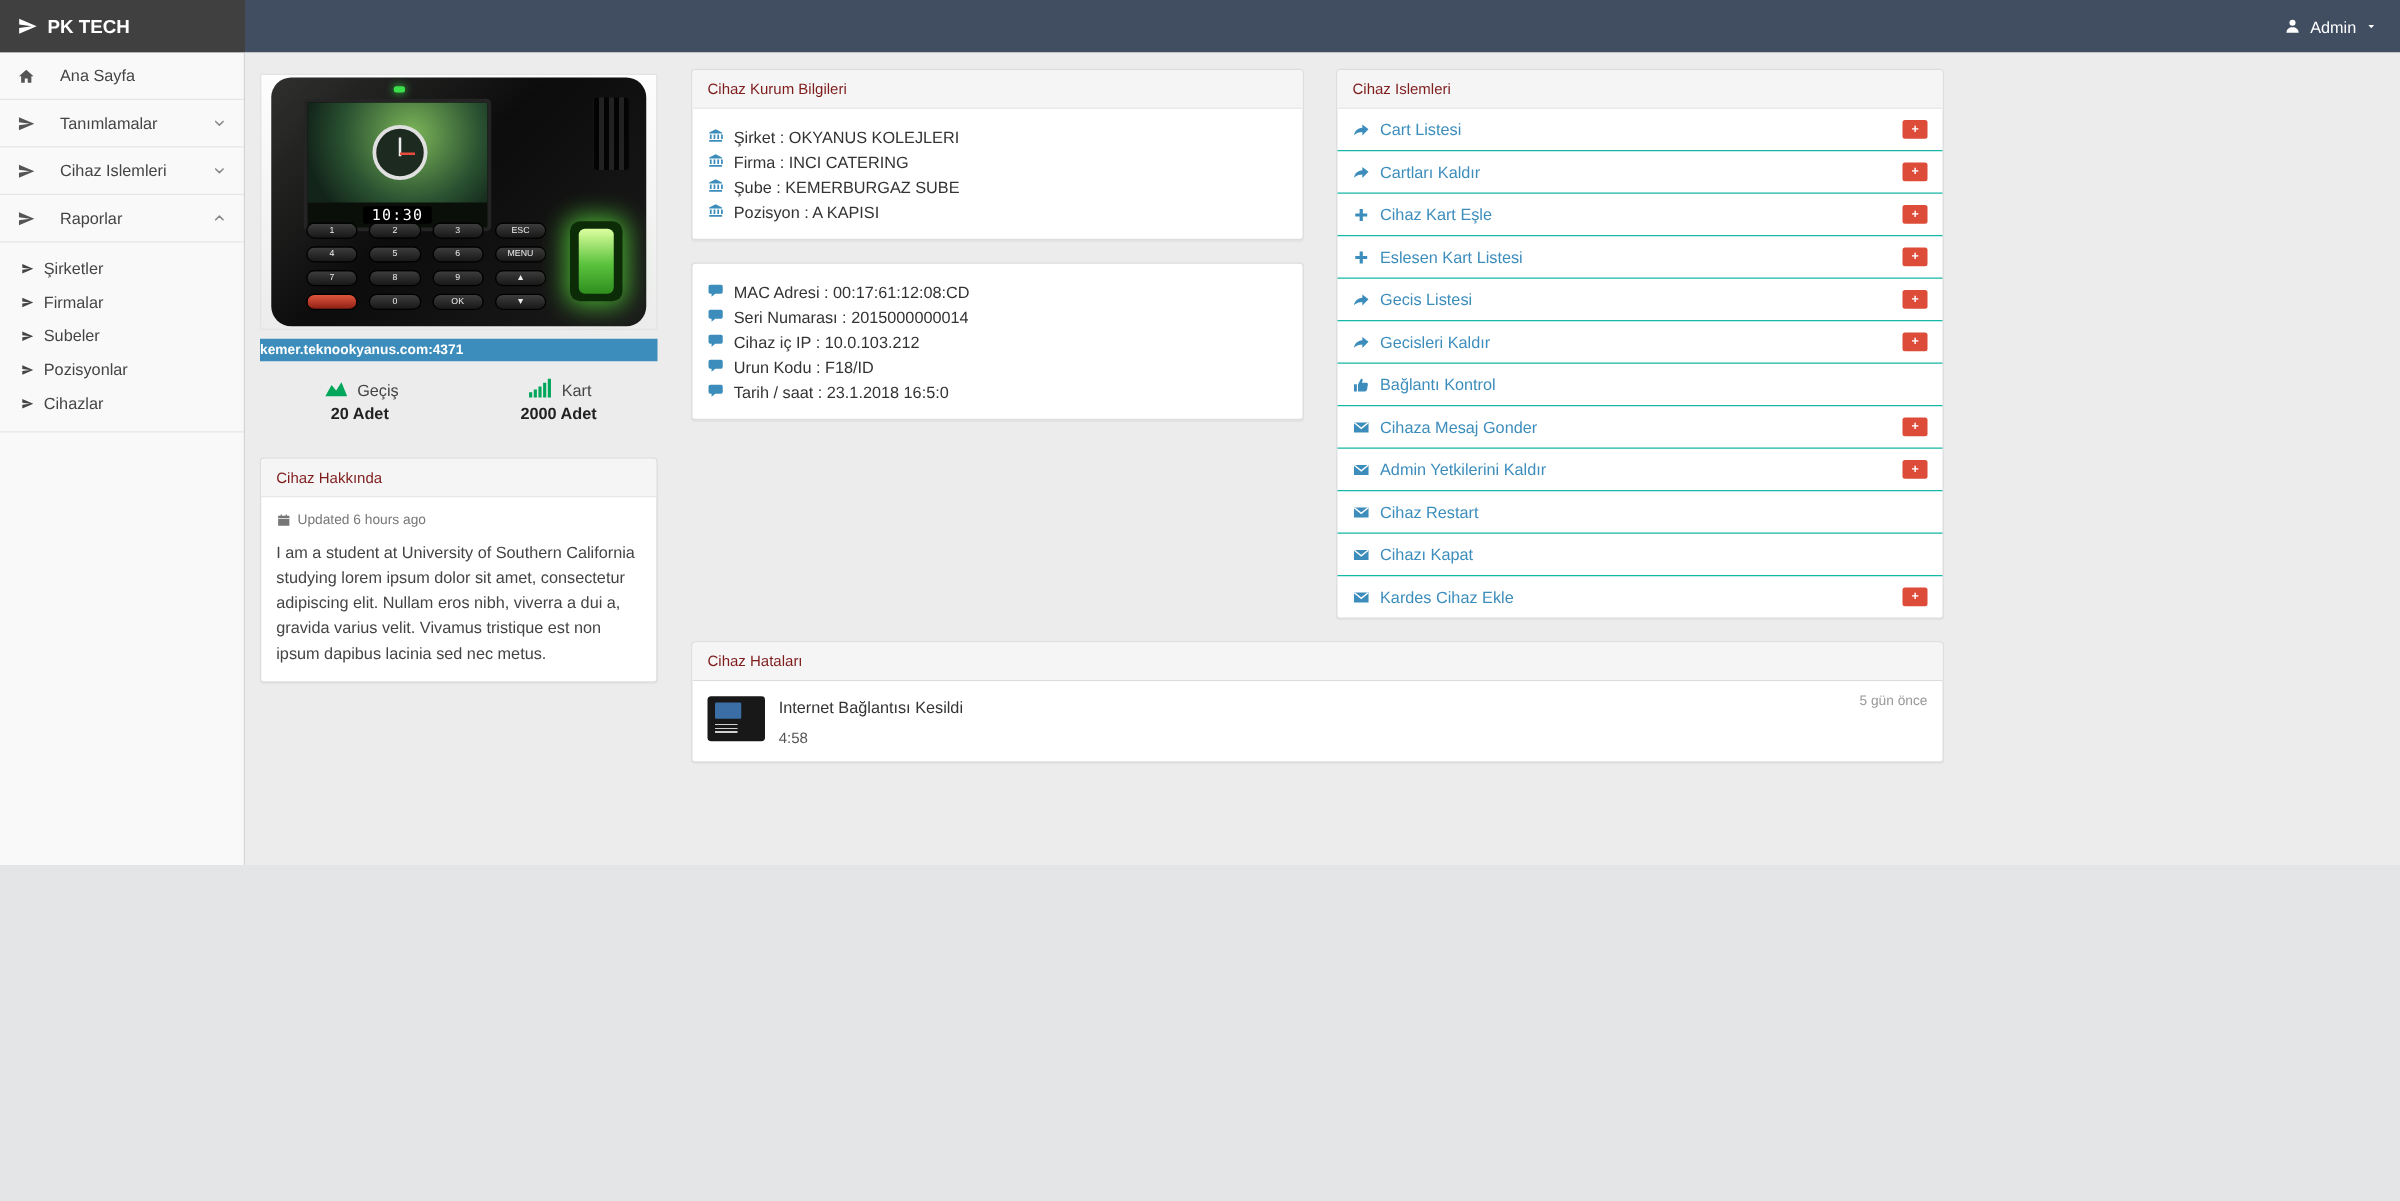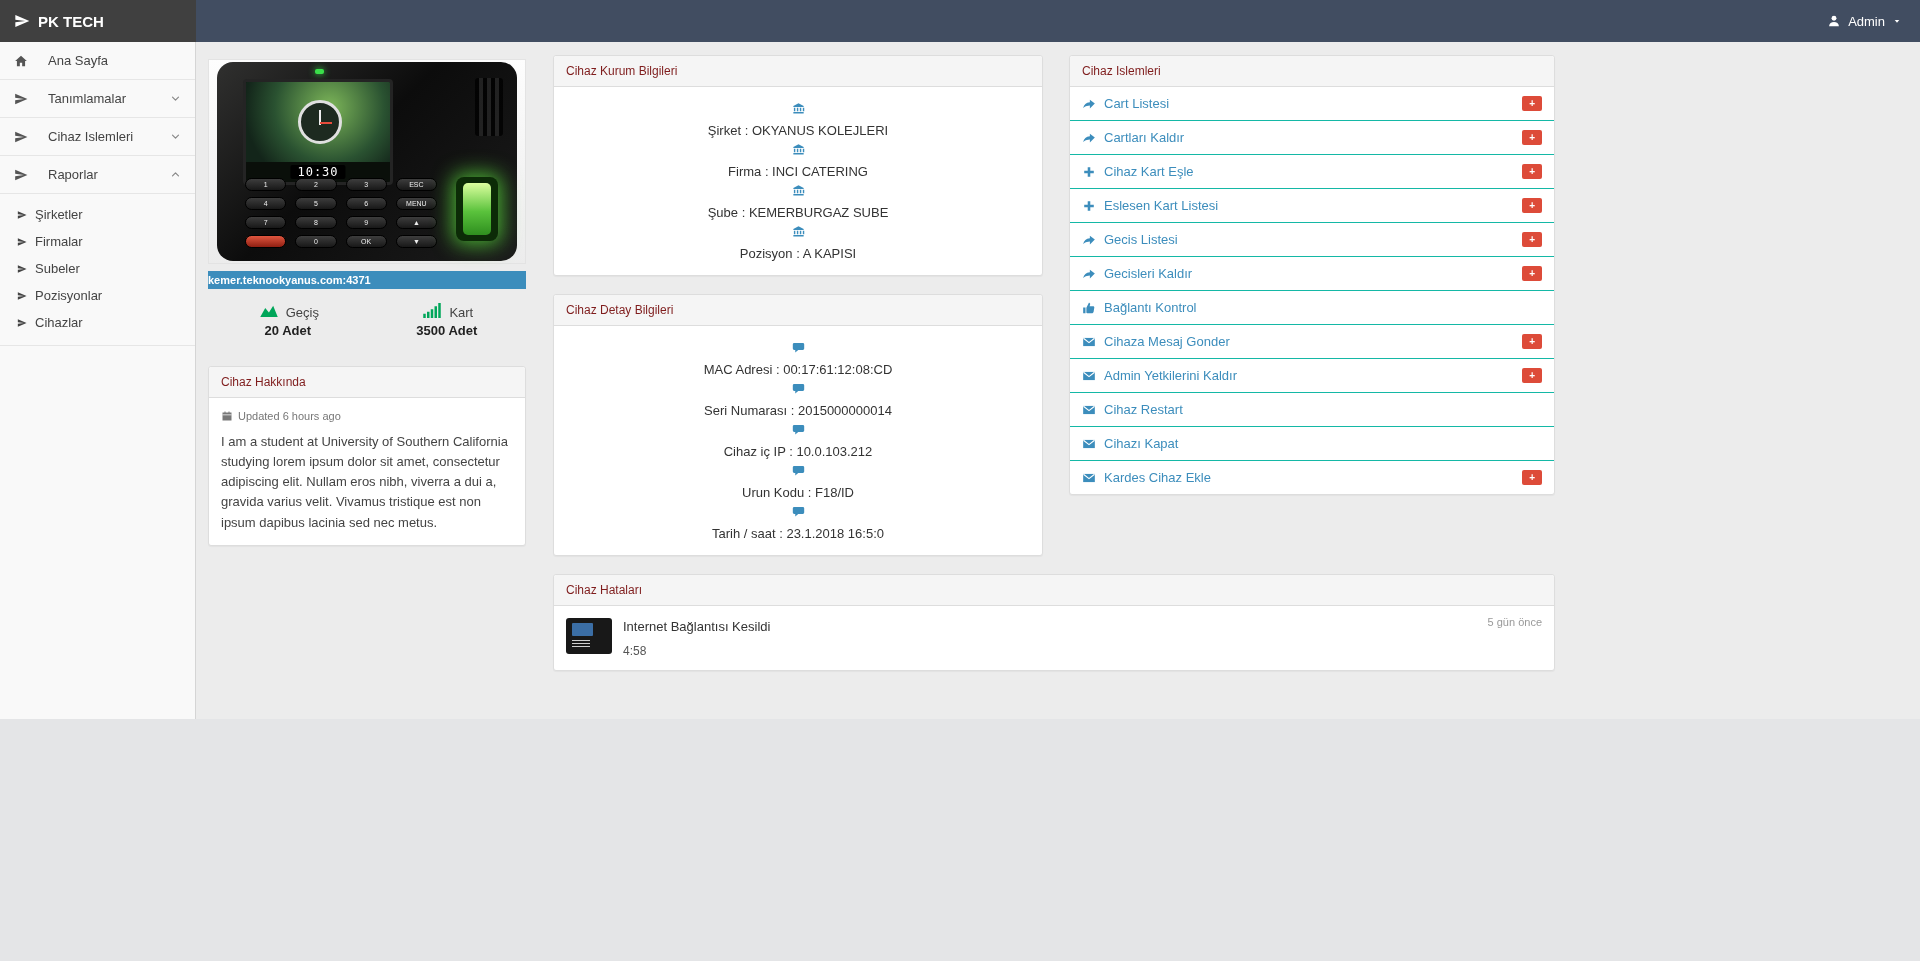--- a/index.html
+++ b/index.html
@@ -70,21 +70,21 @@
   .stat-label { font-size: 13px; color: #444; }
   .stat-value { font-size: 13px; font-weight: bold; color: #222; margin-top: 3px; }
 
   
   .about-panel { margin-top: 28px; width: 318px; }
   .updated { display: flex; align-items: center; gap: 5px; font-size: 11px; color: #777; margin-bottom: 10px; }
   .updated svg { width: 12px; height: 12px; color: #777; }
   .about-text { font-size: 13px; color: #444; line-height: 1.55; }
 
   
-  .info-row { display: flex; align-items: center; gap: 8px; padding: 2.5px 0; font-size: 13px; color: #333; flex-direction: column; }
+  .info-row { display: flex; gap: 8px; padding: 2.5px 0; font-size: 13px; color: #333; }
   .info-row svg { color: #3c8dbc; width: 13px; height: 13px; }
   .info-row.person svg { color: #333; }
   .info-row.person span { font-weight: bold; }
 
   
   .ops-body { padding: 0; }
   .op-row { display: flex; align-items: center; padding: 9px 12px; border-bottom: 1px solid #14b8a6; }
   .op-row:last-child { border-bottom: none; }
   .op-link { display: flex; align-items: center; gap: 8px; color: #3c8dbc; text-decoration: none; font-size: 13px; cursor: pointer; }
   .op-link svg { color: #3c8dbc; }
@@ -295,21 +295,21 @@
           </div>
           <div class="stat-value">20 Adet</div>
         </div>
         <div class="stat">
           <div class="stat-top">
             <svg class="ic">
                 <use href="#i-bars"></use>
               </svg>
             <span class="stat-label">Kart</span>
           </div>
-          <div class="stat-value">3500 Adet</div>
+          <div class="stat-value">2000 Adet</div>
         </div>
       </div>
 
       <div class="panel about-panel">
         <div class="panel-h">Cihaz Hakkında</div>
         <div class="panel-b">
           <div class="updated">
             <svg class="ic">
                 <use href="#i-calendar"></use>
               </svg>
@@ -348,21 +348,20 @@
               <div class="info-row">
                 <svg class="ic">
                     <use href="#i-bank"></use>
                   </svg>
                 <span>Pozisyon : A KAPISI</span>
               </div>
             </div>
           </div>
 
           <div class="panel">
-            <div class="panel-h">Cihaz Detay Bilgileri</div>
             <div class="panel-b">
               <div class="info-row">
                 <svg class="ic">
                     <use href="#i-comment"></use>
                   </svg>
                 <span>MAC Adresi : 00:17:61:12:08:CD</span>
               </div>
               <div class="info-row">
                 <svg class="ic">
                     <use href="#i-comment"></use>

